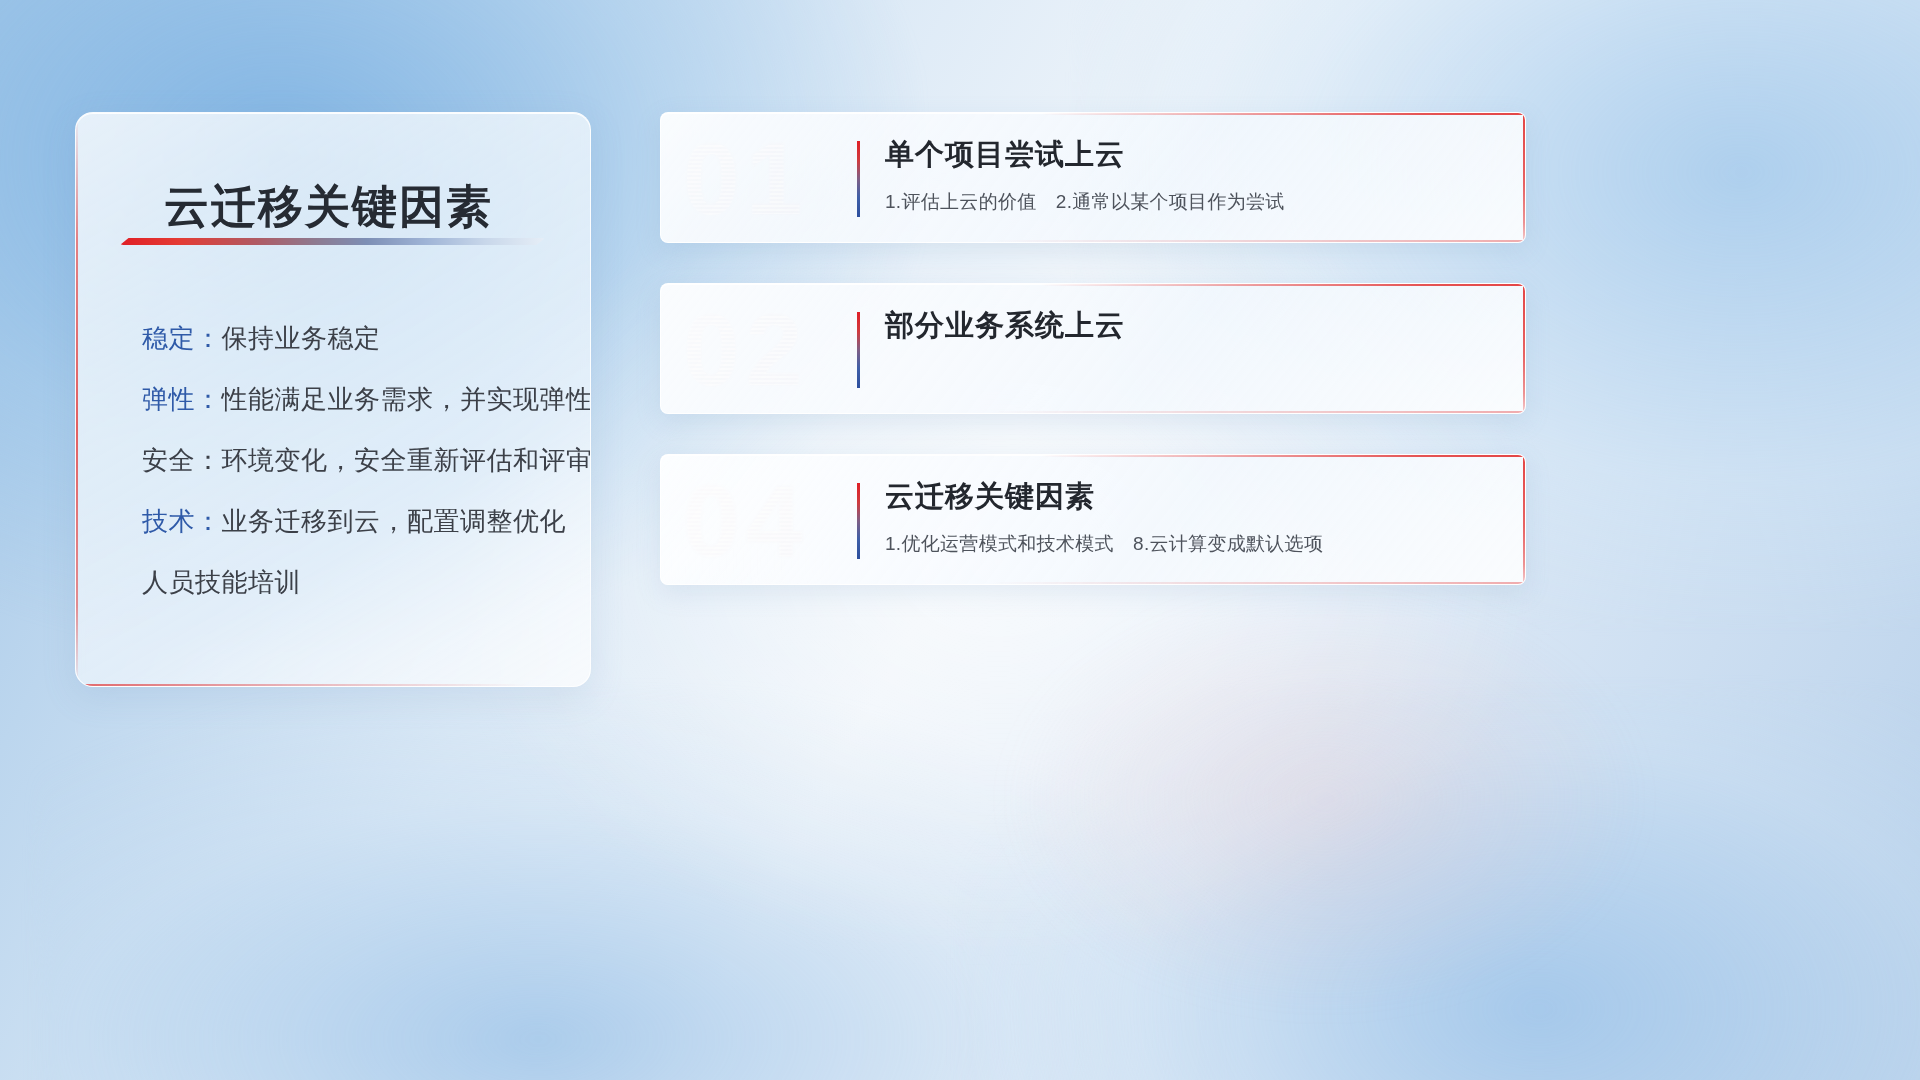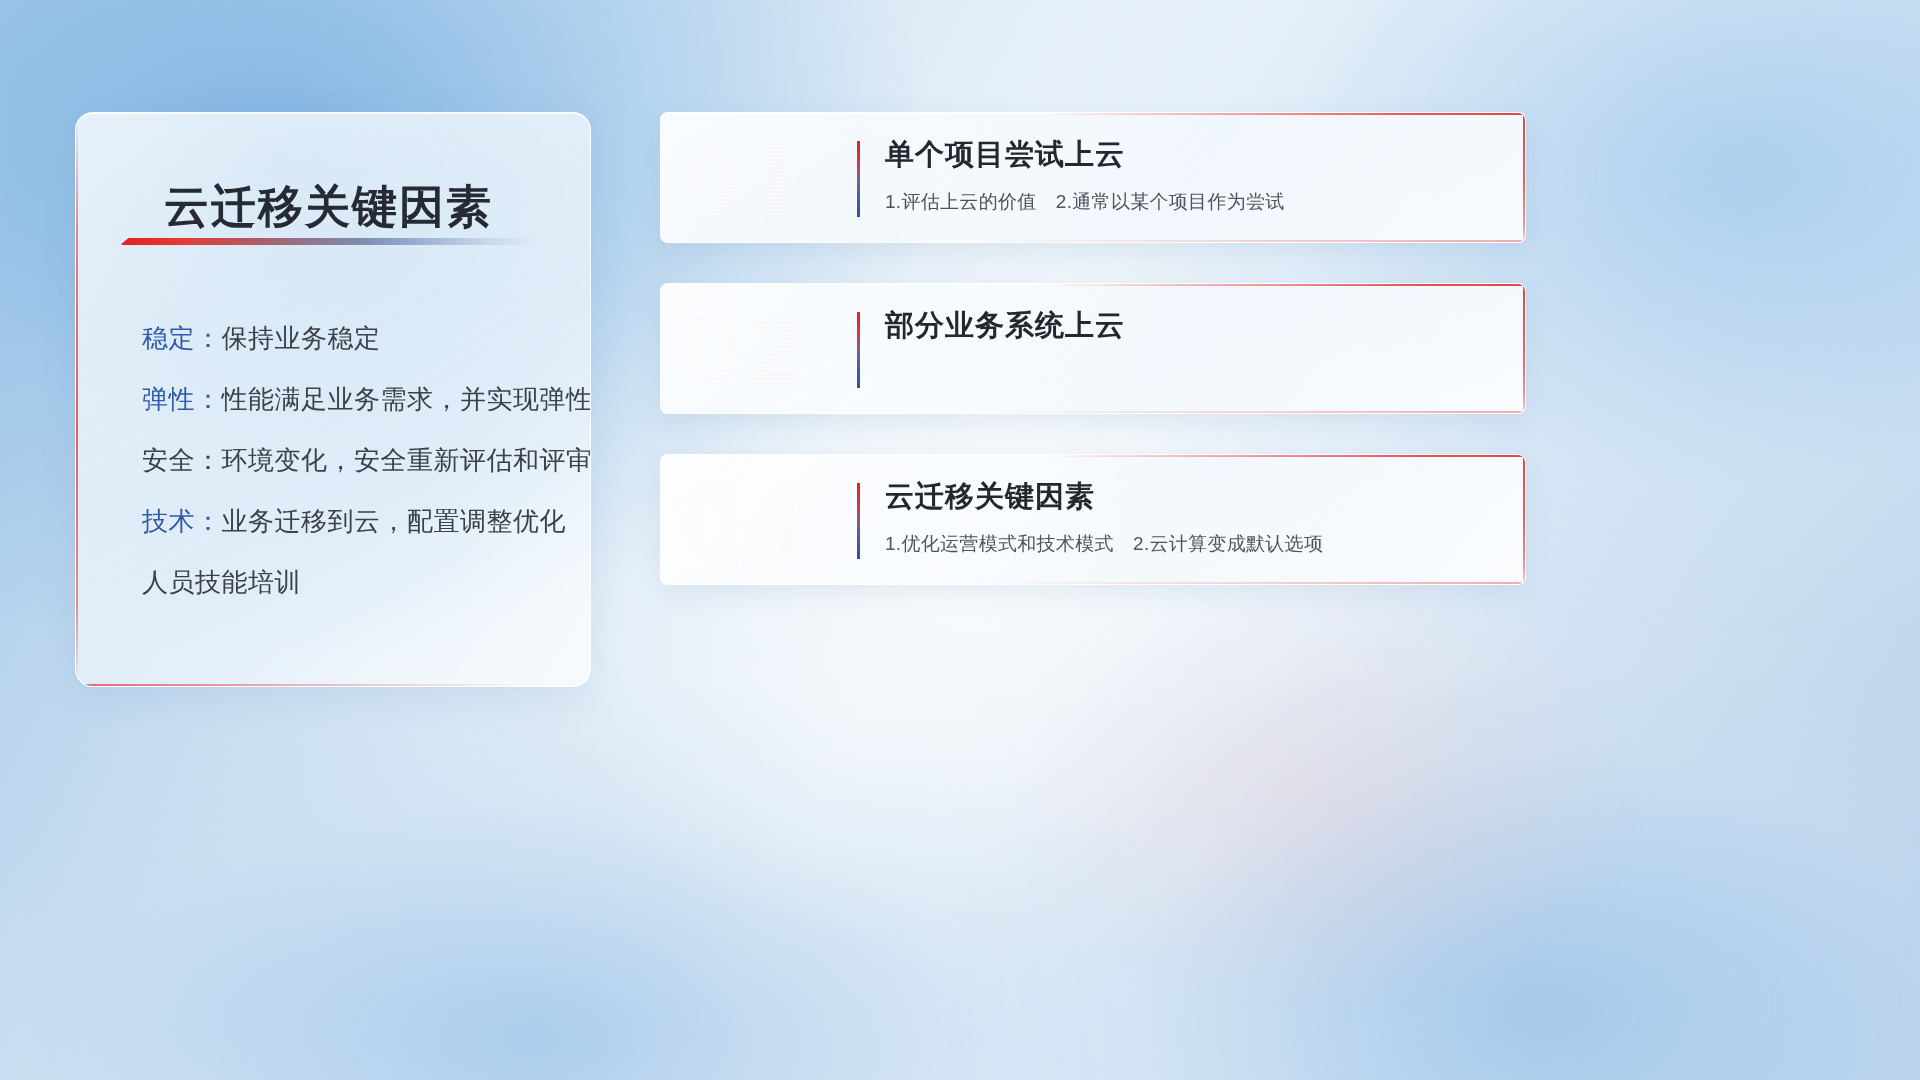--- a/index.html
+++ b/index.html
@@ -219,17 +219,17 @@
 
 
     <div class="step-card">
       <div class="red-top"></div>
       <div class="red-right"></div>
       <div class="red-bottom"></div>
       <div class="step-num-shadow">04</div>
       <div class="step-num">04</div>
       <div class="step-divider"></div>
       <div class="step-title">云迁移关键因素</div>
-      <div class="step-desc">1.优化运营模式和技术模式　2.云计算变成默认选项</div>
+      <div class="step-desc">1.优化运营模式和技术模式　8.云计算变成默认选项</div>
     </div>
 
   </div>
 </div>
 
 </body></html>

